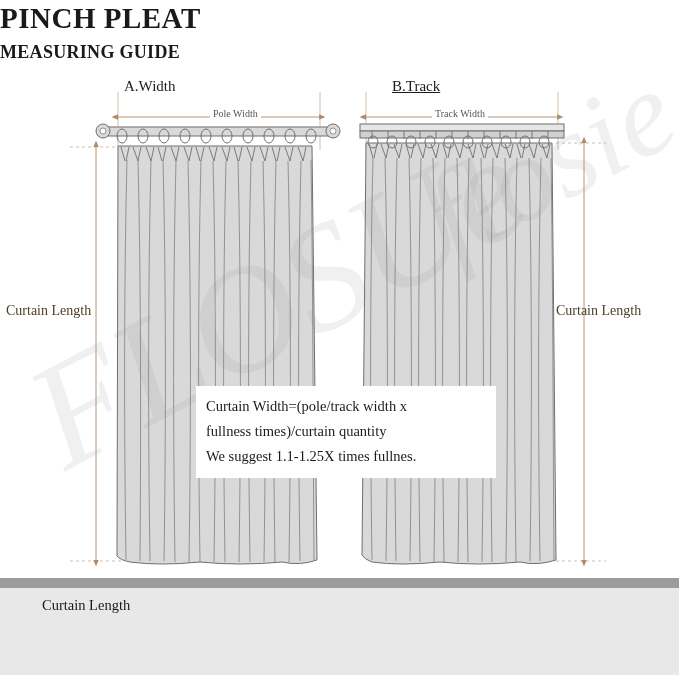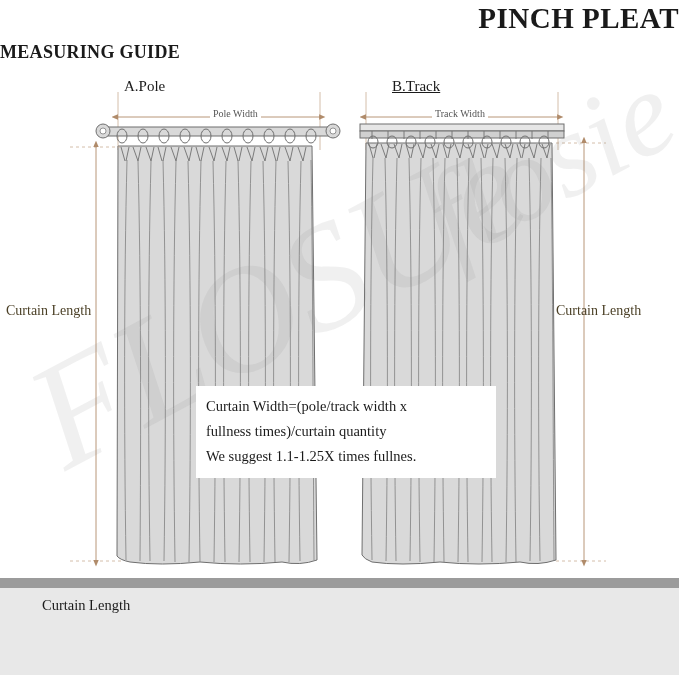--- a/index.html
+++ b/index.html
@@ -17,21 +17,21 @@
   }
   .canvas {
     position: absolute;
     inset: 0;
   }
   .title {
     position: absolute;
     top: 2px;
     left: 0;
     width: 679px;
-    text-align: right;
+    text-align: left;
     font-size: 29px;
     font-weight: bold;
     letter-spacing: 0.5px;
   }
   .subtitle {
     position: absolute;
     top: 42px;
     left: 0;
     width: 679px;
     text-align: left;
@@ -123,21 +123,21 @@
 <body>
 
 <div class="canvas">
 
   <div class="watermark wm1">FLOSUe</div>
   <div class="watermark wm2">flosie</div>
 
   <div class="title">PINCH PLEAT</div>
   <div class="subtitle">MEASURING GUIDE</div>
 
-  <div class="panel-label label-pole">A.Pole</div>
+  <div class="panel-label label-pole">A.Width</div>
   <div class="panel-label label-track">B.Track</div>
 
   <svg width="679" height="578" viewBox="0 0 679 578">
     <defs>
       <marker id="arrL" markerWidth="8" markerHeight="8" refX="7" refY="3" orient="auto">
         <path d="M7,0 L0,3 L7,6 z" fill="#b08b6a"></path>
       </marker>
       <marker id="arrR" markerWidth="8" markerHeight="8" refX="1" refY="3" orient="auto">
         <path d="M0,0 L7,3 L0,6 z" fill="#b08b6a"></path>
       </marker>

